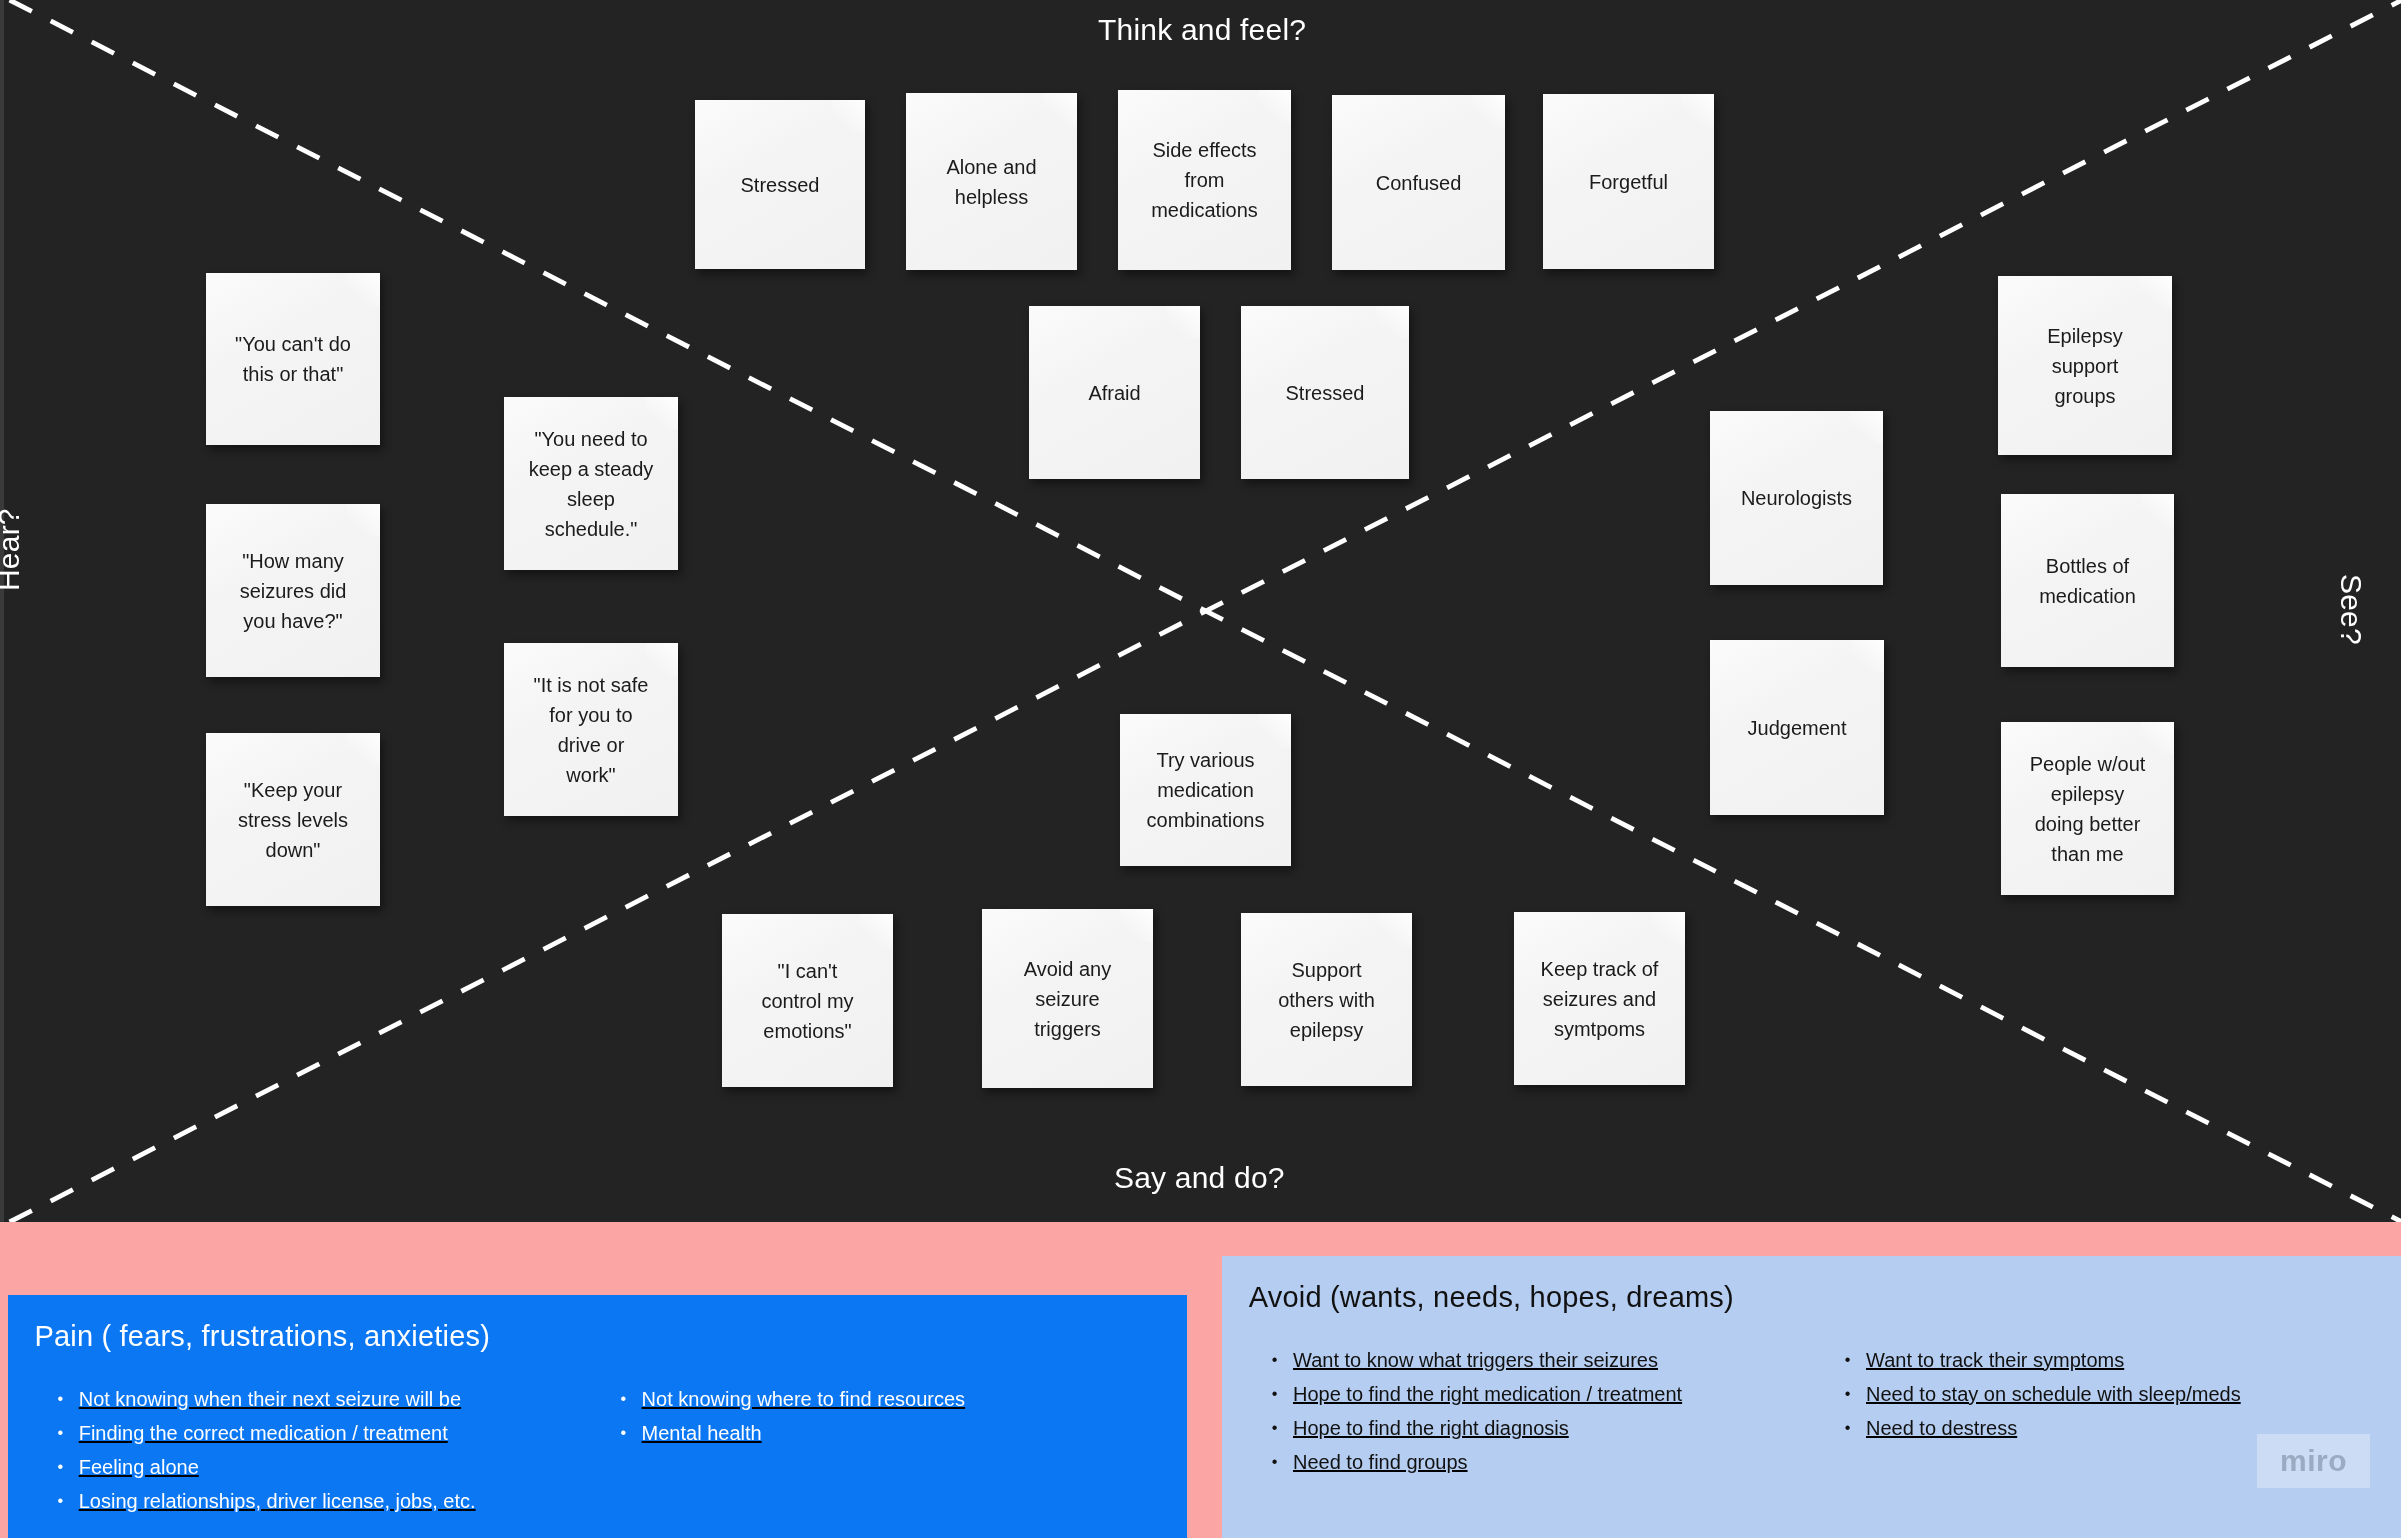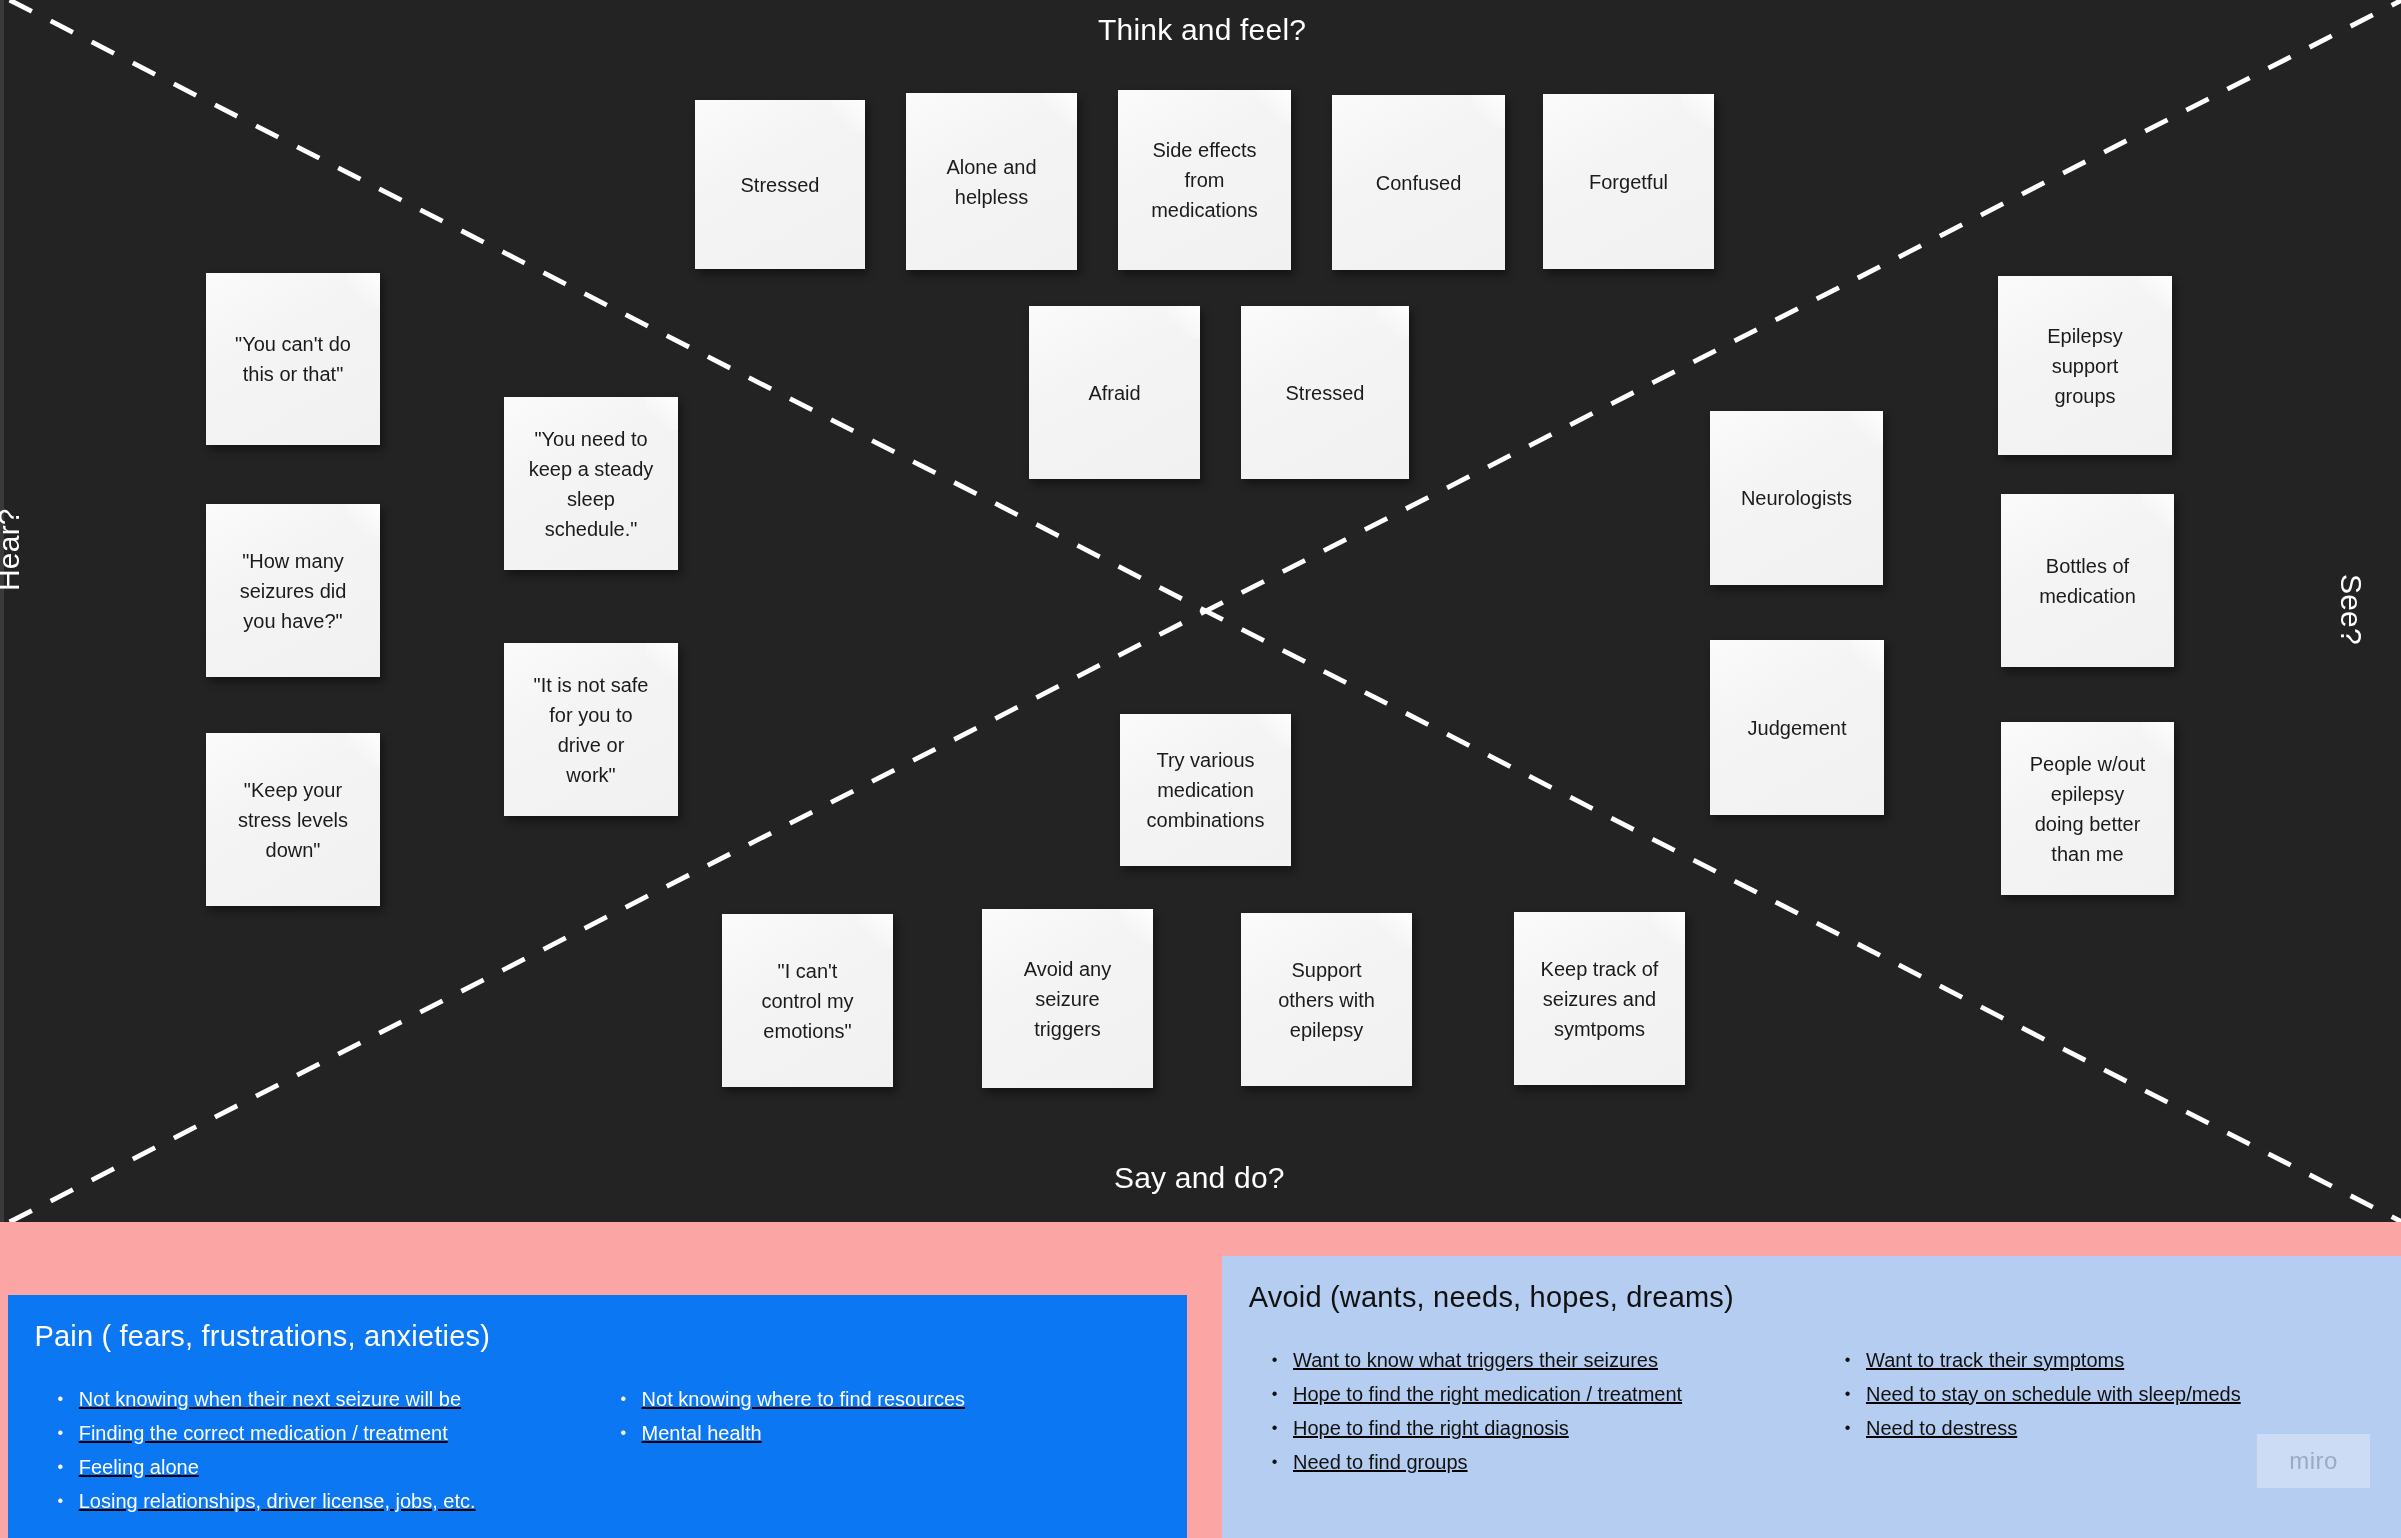--- a/index.html
+++ b/index.html
@@ -144,25 +144,26 @@
 
   
   #miro-watermark {
     position: absolute;
     left: 2257px;
     top: 1434px;
     width: 113px;
     height: 54px;
     background: rgba(255,255,255,0.30);
     color: rgba(90,100,125,0.42);
-    font-size: 24px;
+    font-size: 30px;
     letter-spacing: 0.5px;
     display: flex;
     align-items: center;
     justify-content: center;
+    font-weight: bold;
   }
 </style>
 </head>
 <body>
 
 <div id="root">
 
   <div id="canvas">
 
     <div id="canvas-edge-left"></div>

